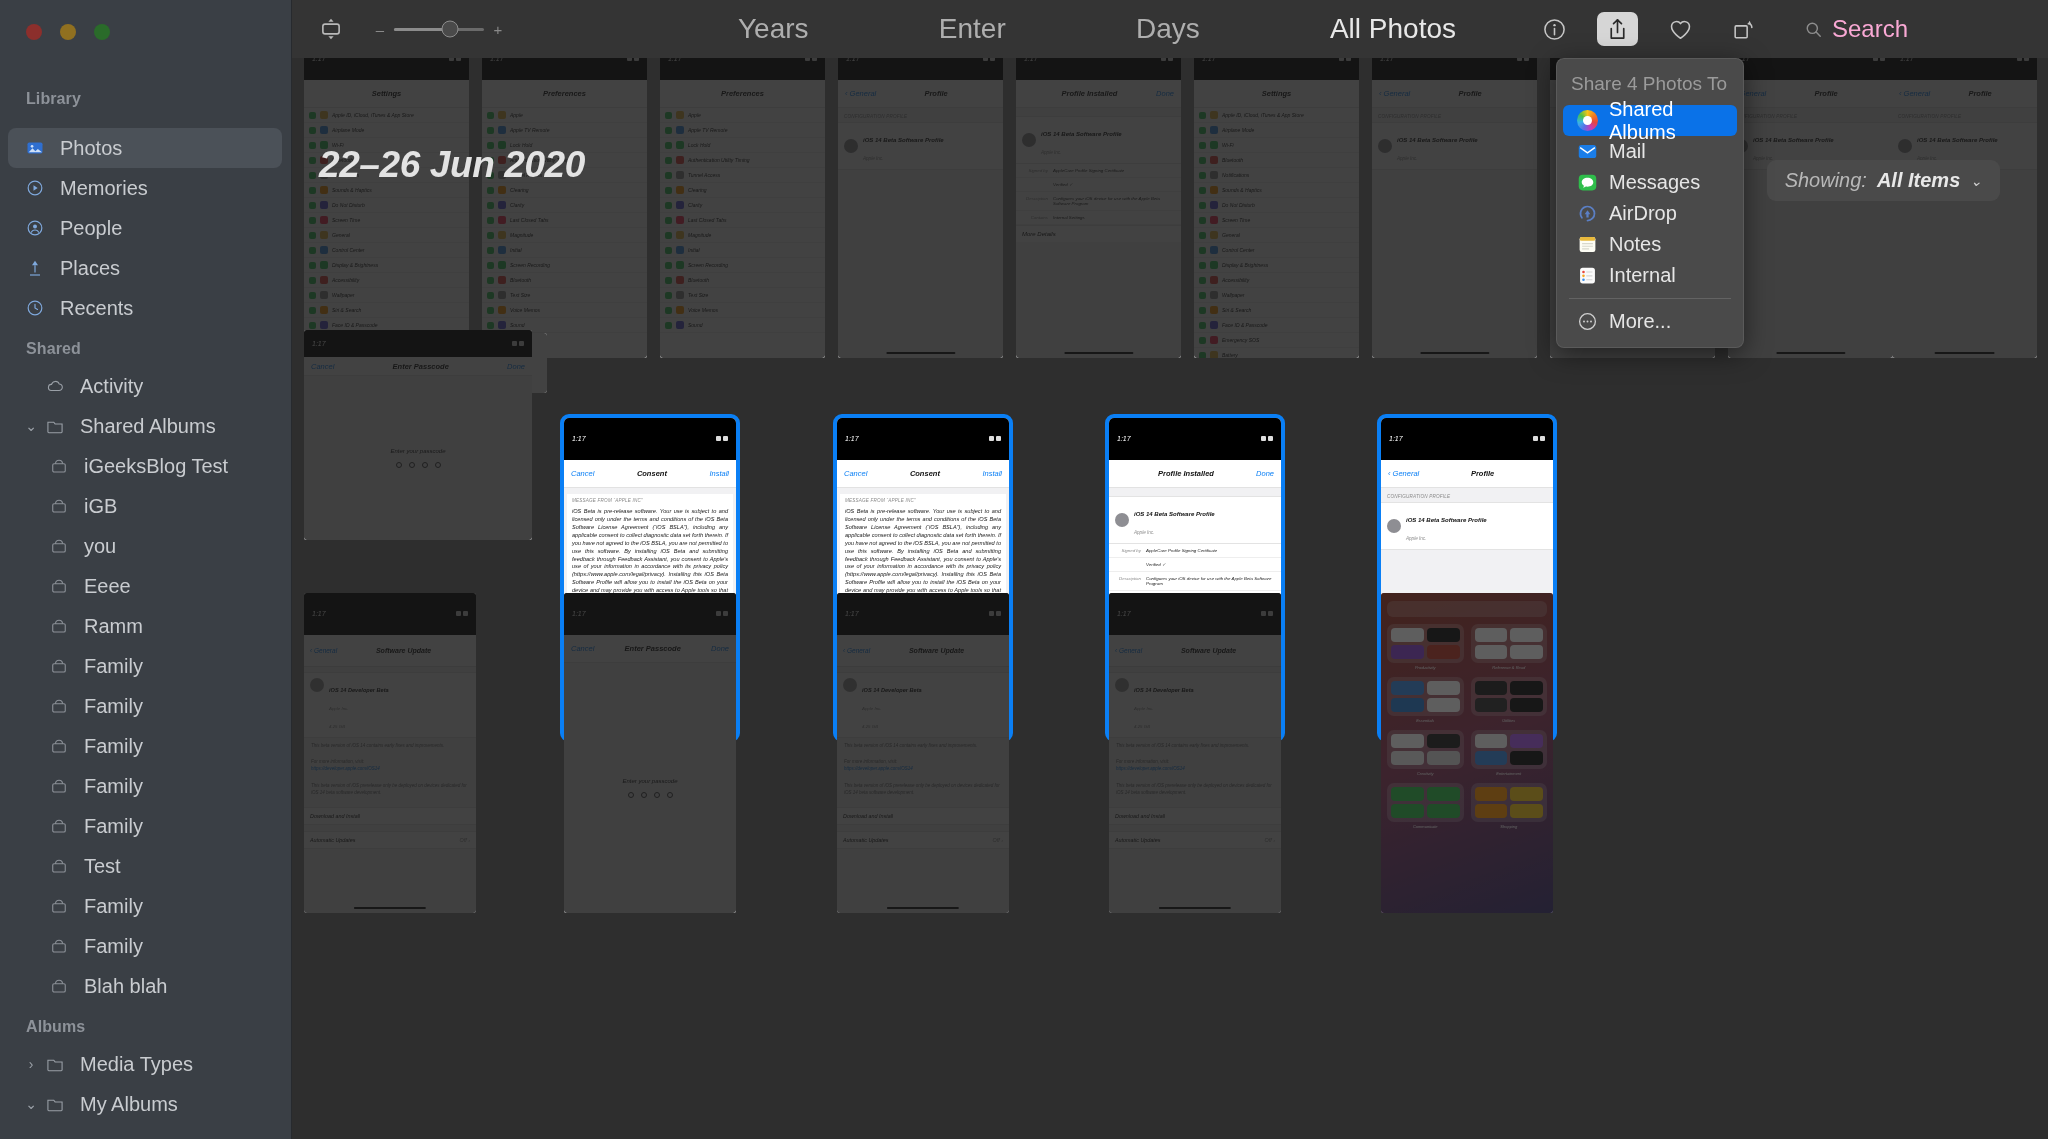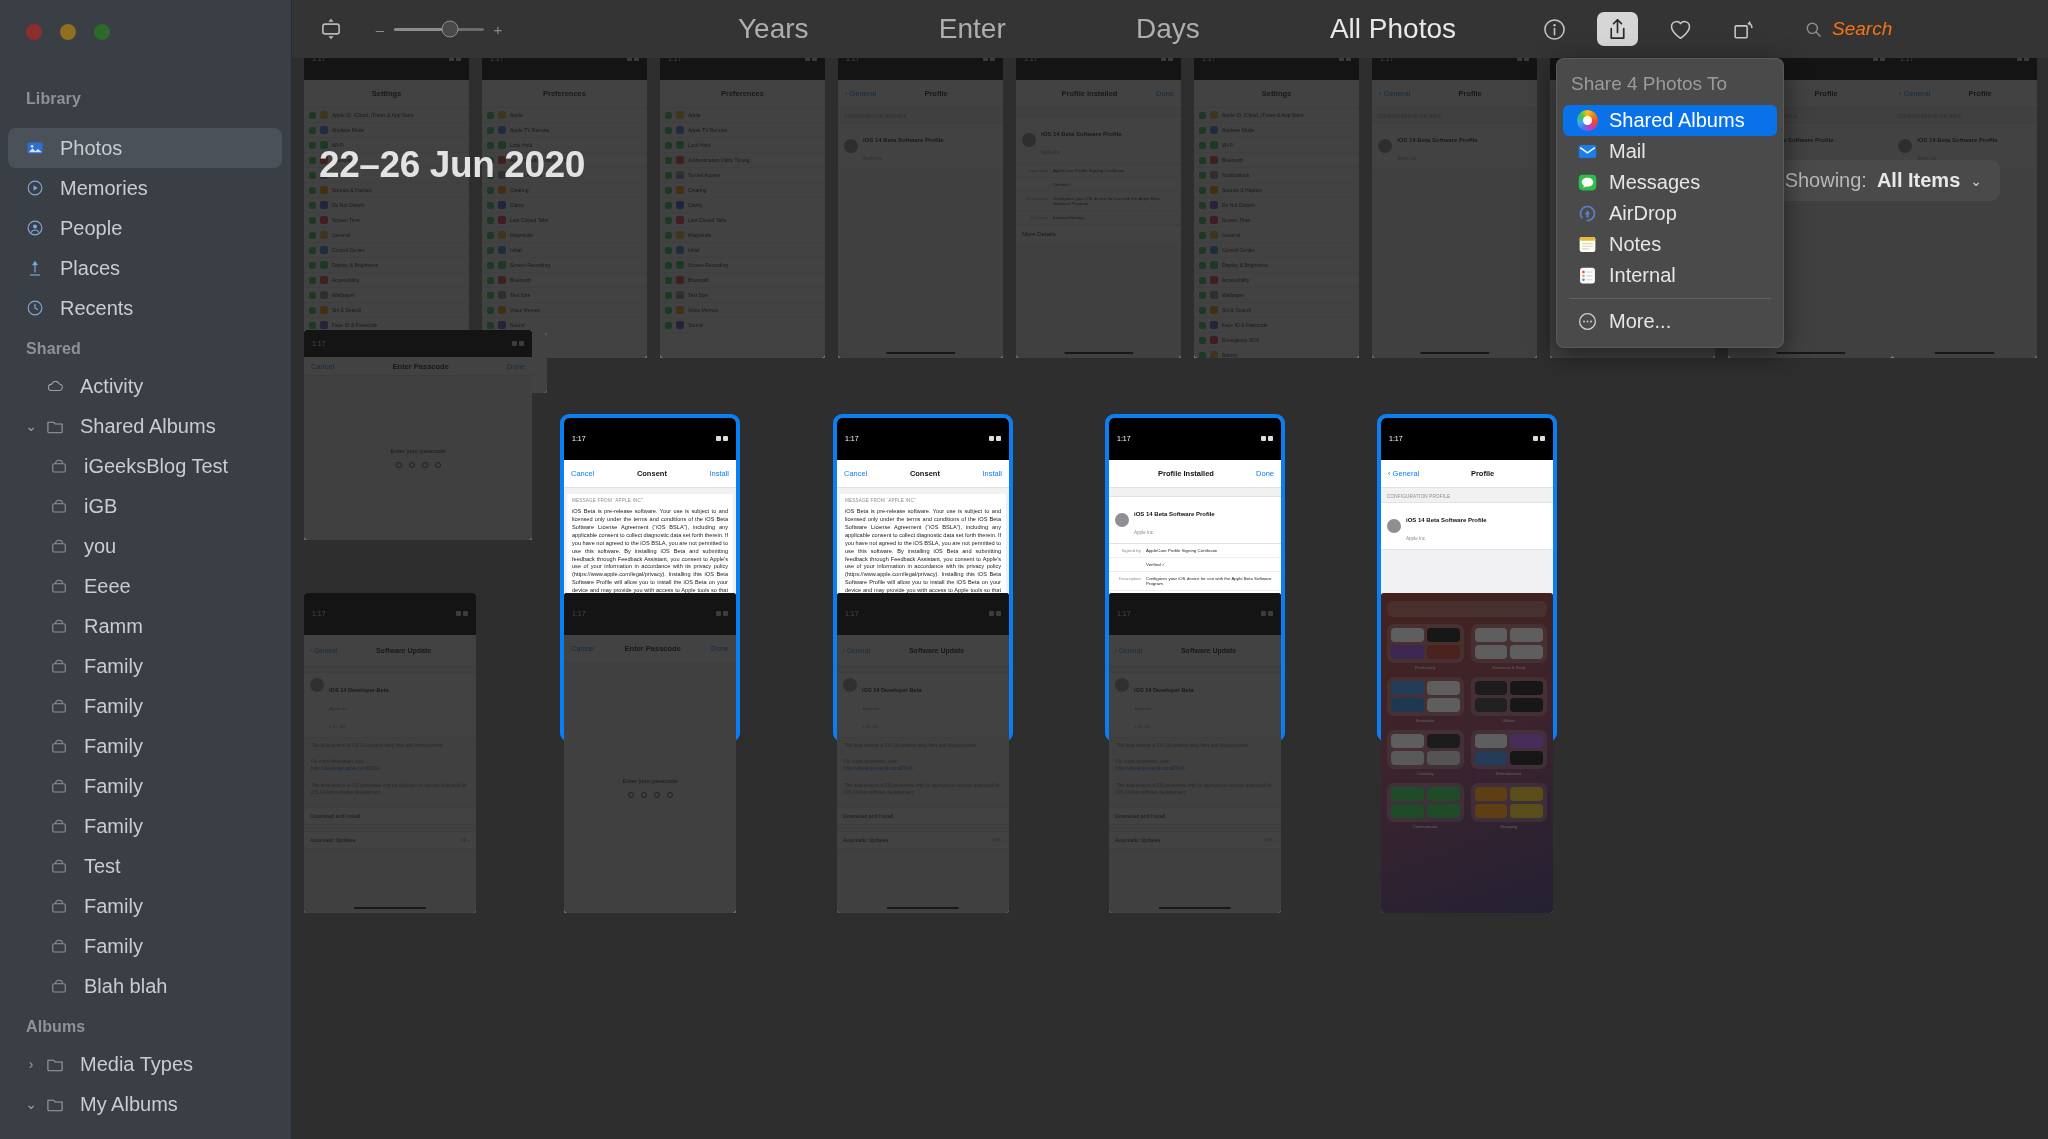--- a/index.html
+++ b/index.html
@@ -126,28 +126,29 @@
     display: flex; align-items: center; justify-content: center;
   }
   .tb-btn svg { width: 25px; height: 25px; }
   .tb-btn.active { background: #d6d6d6; }
   .tb-btn.active svg { stroke: #2a2a2a; }
   #search-box {
     display: flex; align-items: center; gap: 9px;
     margin-left: 18px; width: 250px;
   }
   #search-box svg { width: 19px; height: 19px; flex: 0 0 19px; }
-  #search-placeholder { font-size: 19px; color: #f97316; font-style: italic; }
+  #search-placeholder { font-size: 24px; color: #f9a8d4; }
 
   
   #content {
     position: absolute; left: 292px; top: 58px;
     width: 1756px; height: 1081px;
     background: #2e2e2e;
     overflow: hidden;
+    font-style: italic;
   }
   #date-header {
     position: absolute; left: 27px; top: 86px;
     font-size: 37px; font-weight: 700; color: #e3e3e3;
     letter-spacing: -0.4px;
     z-index: 4;
   }
   #showing-chip {
     position: absolute; right: 48px; top: 102px;
     background: #4a4a4a;
@@ -244,21 +245,21 @@
   .soft-card { background:#fff; margin-top:5px; padding:5px 6px; display:flex; gap:5px; align-items:flex-start; border-top:0.5px solid #e3e3e3; border-bottom:0.5px solid #e3e3e3;}
   .soft-card .av { width:14px;height:14px;border-radius:50%;background:#9c9c9c;flex:0 0 14px;}
   .soft-txt { font-size:4.5px; color:#6d6d6d; padding:5px 7px; line-height:1.5;}
   .soft-link { color:#0a7ff5; }
   .soft-row { background:#fff; margin-top:6px; padding:5px 6px; display:flex; justify-content:space-between; font-size:5.4px; color:#111; border-top:0.5px solid #e3e3e3;border-bottom:0.5px solid #e3e3e3;}
 
   
   #share-menu {
     position: absolute;
     left: 1556px; top: 58px;
-    width: 228px;
+    width: 188px;
     background: #4a4a4a;
     border-radius: 8px;
     box-shadow: 0 6px 26px rgba(0,0,0,0.5);
     padding: 8px 0 10px;
     z-index: 40;
     border: 1px solid rgba(255,255,255,0.09);
   }
   #share-title {
     font-size: 19px; color: #9b9b9b;
     padding: 6px 14px 10px;

